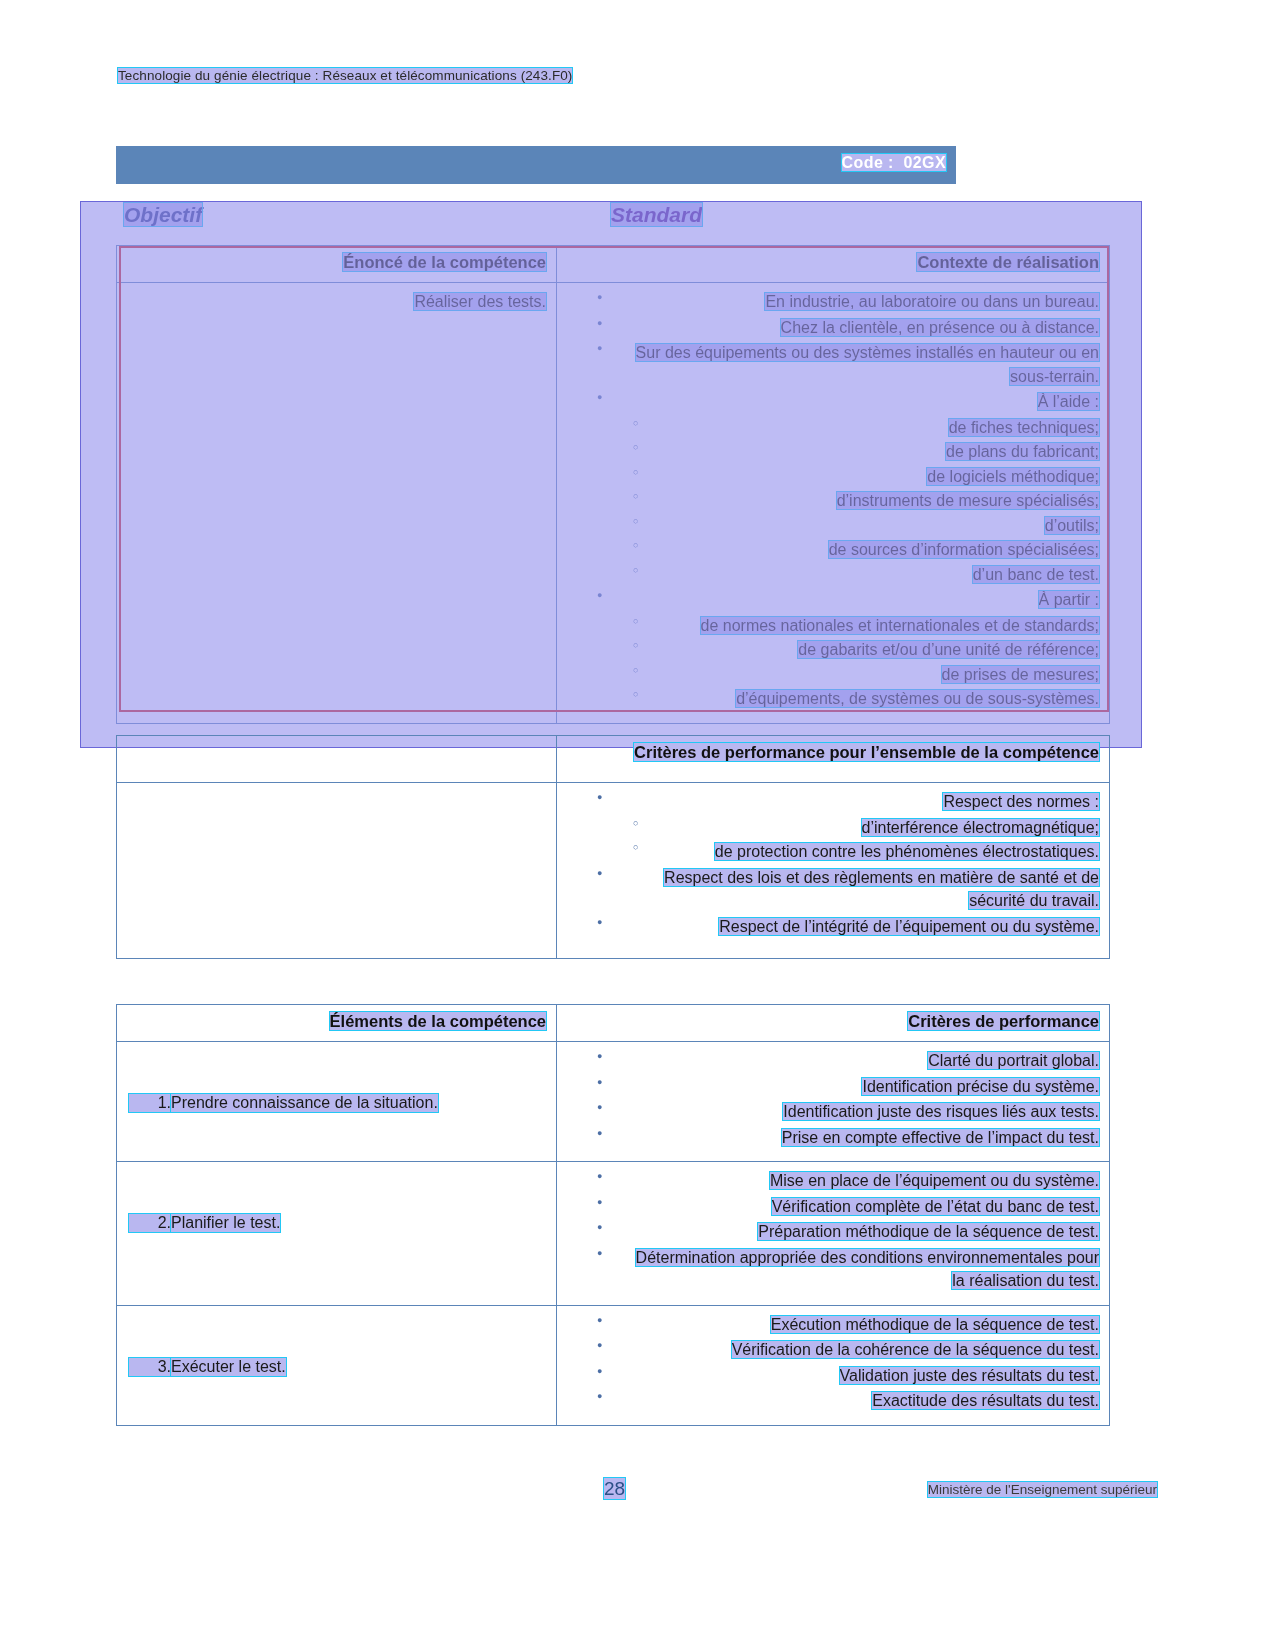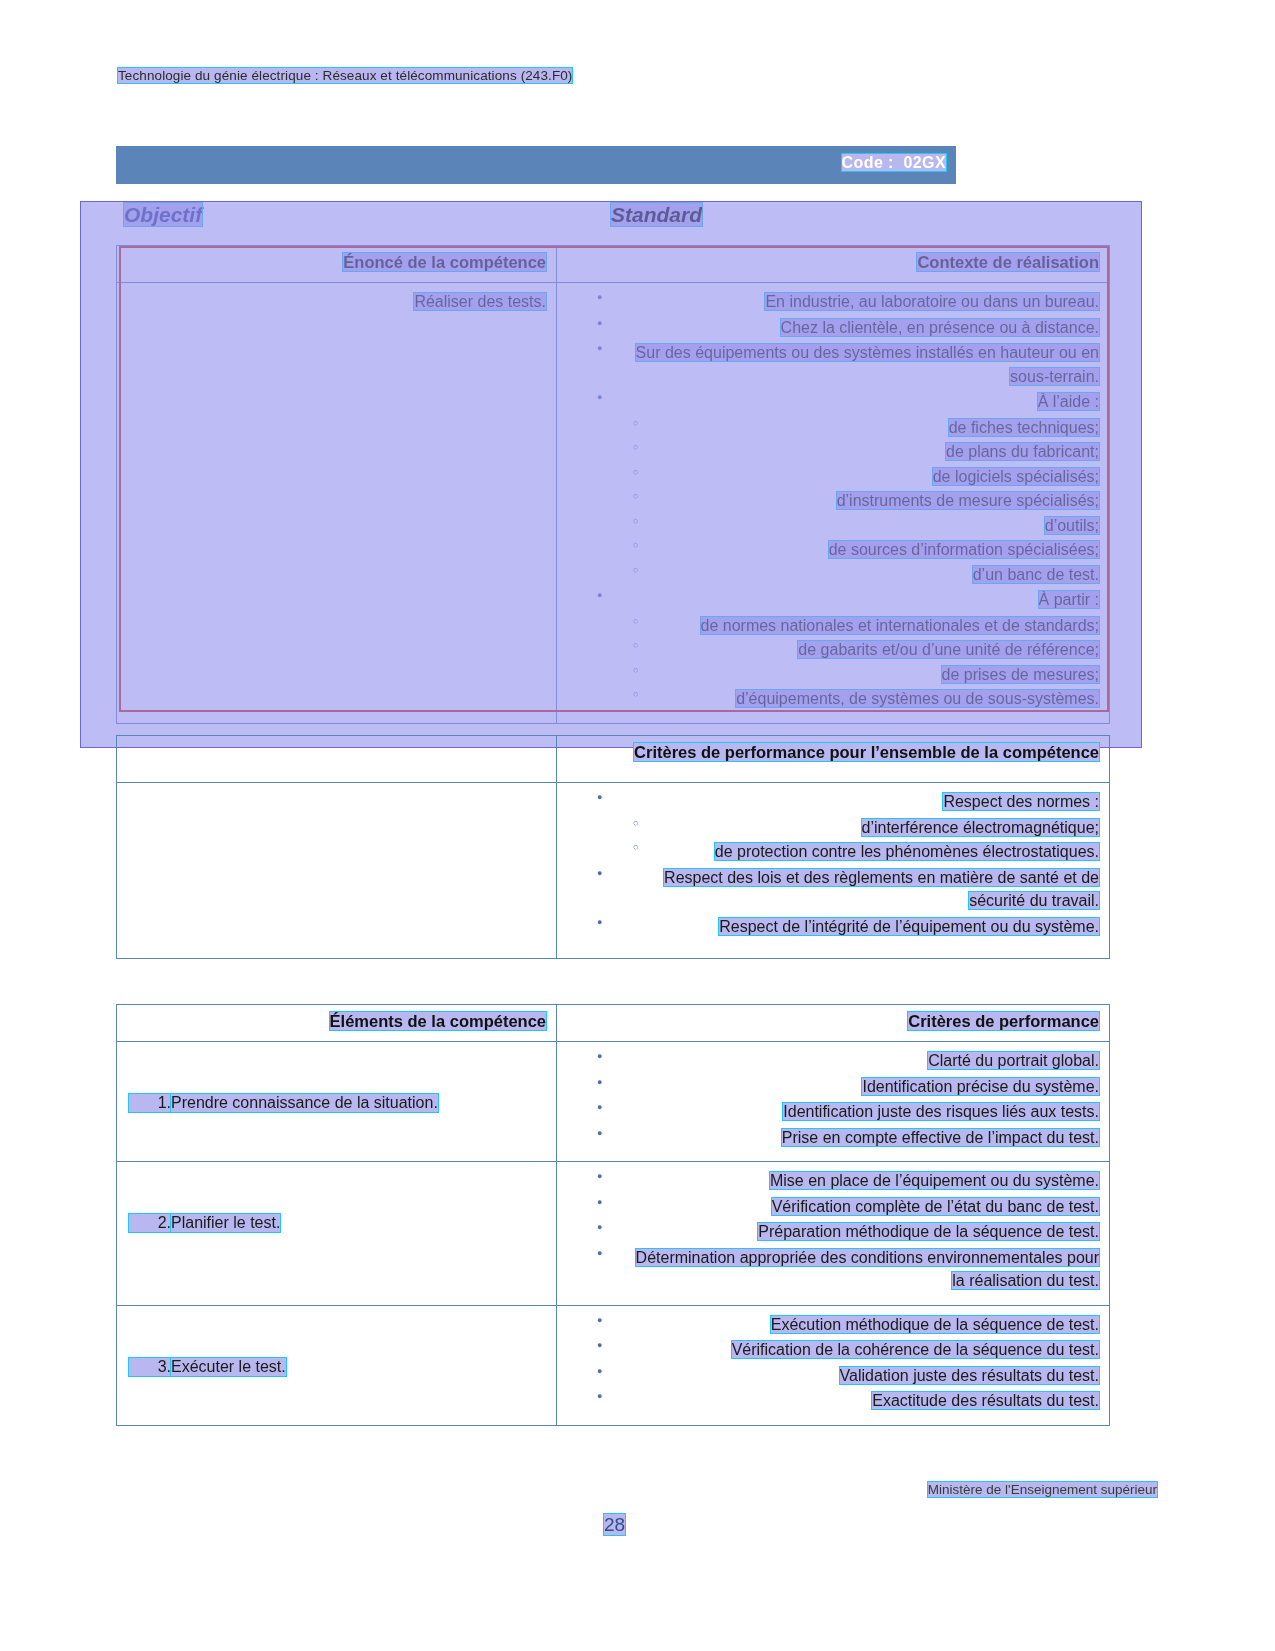--- a/index.html
+++ b/index.html
@@ -91,21 +91,21 @@
     font-style: italic;
     color: #2f3a8f;
   }
   .obj-std .standard {
     position: absolute;
     left: 495px;
     top: 3px;
     font-size: 21px;
     font-weight: bold;
     font-style: italic;
-    color: #000000;
+    color: #4c1d95;
   }
 
   
   .tbl1 {
     position: absolute;
     left: 116px;
     top: 245px;
     width: 994px;
     border: 1px solid #5b85b8;
     box-sizing: border-box;
@@ -210,21 +210,21 @@
   .el-num {
     display: flex;
     font-size: 16px;
   }
   .el-num .n { width: 42px; flex: none; }
 
   
   .footer-page {
     position: absolute;
     left: 604px;
-    top: 1514px;
+    top: 1478px;
     font-size: 19px;
     color: #2b4f86;
   }
   .footer-right {
     position: absolute;
     right: 118px;
     top: 1482px;
     font-size: 13.5px;
     color: #3a3a3a;
   }
@@ -264,21 +264,21 @@
       </div>
       <div class="cell-right">
         <ul class="lvl1">
           <li><span class="sel">En industrie, au laboratoire ou dans un bureau.</span></li>
           <li><span class="sel">Chez la clientèle, en présence ou à distance.</span></li>
           <li><span class="sel">Sur des équipements ou des systèmes installés en hauteur ou en sous-terrain.</span></li>
           <li><span class="sel">À l’aide :</span>
             <ul class="lvl2">
               <li><span class="sel">de fiches techniques;</span></li>
               <li><span class="sel">de plans du fabricant;</span></li>
-              <li><span class="sel">de logiciels spécialisés;</span></li>
+              <li><span class="sel">de logiciels méthodique;</span></li>
               <li><span class="sel">d’instruments de mesure spécialisés;</span></li>
               <li><span class="sel">d’outils;</span></li>
               <li><span class="sel">de sources d’information spécialisées;</span></li>
               <li><span class="sel">d’un banc de test.</span></li>
             </ul>
           </li>
           <li><span class="sel">À partir :</span>
             <ul class="lvl2">
               <li><span class="sel">de normes nationales et internationales et de standards;</span></li>
               <li><span class="sel">de gabarits et/ou d’une unité de référence;</span></li>

